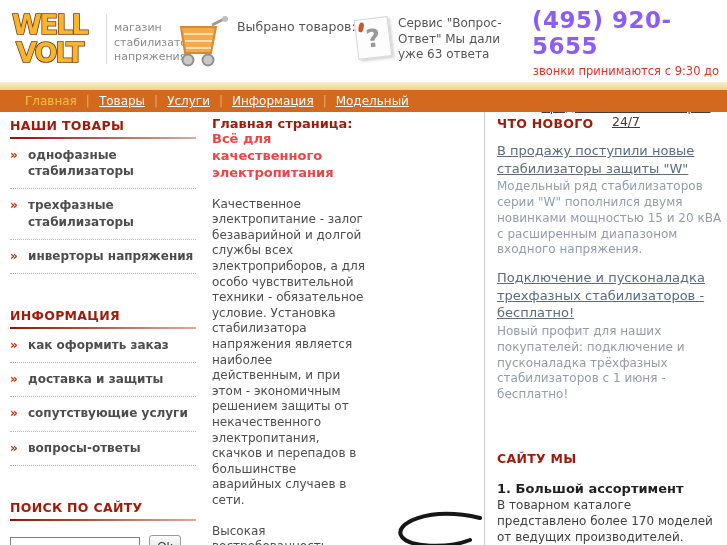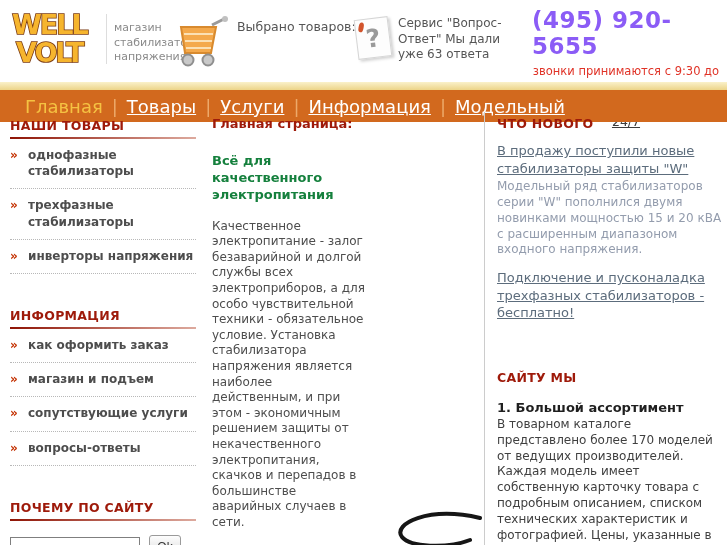--- a/index.html
+++ b/index.html
@@ -25,42 +25,42 @@
   .ask-link { position:absolute; left:410px; top:80px; font-size:12.5px; color:#7a1d00; cursor:pointer; }
   .phone-block { position:absolute; right:7px; top:7px; width:188px; }
   .phone-number { font-size:23px; font-weight:bold; color:#8b5cf6; letter-spacing:.5px; }
   .phone-hours { margin-top:4px; font-size:11.5px; color:#e03327; text-align:center; line-height:1.4; }
   .phone-sales { display:block; margin-top:4px; font-size:12.5px; color:#3c3c3c; text-decoration:underline;
                  text-align:center; cursor:pointer; }
 
   
   .nav { position:absolute; left:0; top:82px; width:727px; }
   .nav-stripe { height:8px; background:linear-gradient(#faf1ca,#ecd488); }
-  .nav-bar { height:32px; background:#d2691e; display:flex; align-items:center; padding-left:25px; font-size:18px; }
+  .nav-bar { height:22px; background:#d2691e; display:flex; align-items:center; padding-left:25px; font-size:12px; }
   .nav-item { color:#fff; text-decoration:underline; cursor:pointer; }
   .nav-item.active { color:#f5c242; text-decoration:none; }
   .nav-sep { color:#eib; color:#eda96a; margin:0 9px; }
 
   
   .sidebar { position:absolute; left:10px; top:118px; width:186px; }
   .side-title { font-size:12.5px; font-weight:bold; color:#9e1a0a; letter-spacing:.3px; }
   .redline { height:2px; margin-top:4px; background:linear-gradient(to right,#8f1405,#ddaa9e); }
   .side-list { list-style:none; }
   .side-item { position:relative; padding:8px 0 9px 18px; font-size:12px; font-weight:bold; color:#4d4d4d;
                line-height:1.35; border-bottom:1px dotted #b8b8b8; cursor:pointer; }
   .side-item .bullet { position:absolute; left:0; top:8px; color:#c33000; font-weight:bold; }
   .side-section { margin-bottom:34px; }
   .search-row { display:flex; align-items:center; margin-top:14px; }
   .search-input { width:130px; height:19px; border:1px solid #7f7f7f; font-size:12px; padding:0 3px; }
   .search-btn { width:32px; height:24px; margin-left:9px; font-size:12px; color:#333;
                 background:linear-gradient(#fdfdfd,#d8d8d8); border:1px solid #9a9a9a; border-radius:3px; cursor:pointer; }
 
   .middle { position:absolute; left:212px; top:116px; width:262px; }
   .page-title { font-size:13px; font-weight:bold; color:#9e1a0a; }
-  .mid-heading { width:150px; margin-top:22px; font-size:13px; font-weight:bold; color:#15803d; line-height:1.3; }
+  .mid-heading { width:150px; margin-top:0; font-size:13px; font-weight:bold; color:#ef4444; line-height:1.3; }
   .mid-p { width:153px; margin-top:15px; font-size:12px; color:#4d4d4d; line-height:1.3; }
   .cable { position:absolute; left:178px; top:394px; }
 
   .vline { position:absolute; left:484px; top:112px; width:1px; height:433px; background:#ccc; }
 
   .rightcol { position:absolute; left:497px; top:116px; width:226px; }
   .news-link { display:block; margin-top:11px; font-size:13px; color:#5c6c7c; text-decoration:underline;
                line-height:1.35; cursor:pointer; }
   .news-text { margin-top:2px; font-size:12px; color:#939cad; line-height:1.32; }
   .why-title { margin-top:48px; }
@@ -153,35 +153,35 @@
     <div class="side-section">
       <div class="side-title">ИНФОРМАЦИЯ</div>
       <div class="redline"></div>
       <ul class="side-list">
         <li class="side-item">
           <span class="bullet">»</span>
           <span>как оформить заказ</span>
         </li>
         <li class="side-item">
           <span class="bullet">»</span>
-          <span>магазин и подъем</span>
+          <span>доставка и защиты</span>
         </li>
         <li class="side-item">
           <span class="bullet">»</span>
           <span>сопутствующие услуги</span>
         </li>
         <li class="side-item">
           <span class="bullet">»</span>
           <span>вопросы-ответы</span>
         </li>
       </ul>
     </div>
 
     <div class="side-section">
-      <div class="side-title">ПОЧЕМУ ПО САЙТУ</div>
+      <div class="side-title">ПОИСК ПО САЙТУ</div>
       <div class="redline"></div>
       <div class="search-row">
         <input class="search-input" type="text" value="" style="">
         <button class="search-btn">Ok</button>
       </div>
 
     </div>
   </aside>
 
   <section class="middle">
@@ -196,20 +196,21 @@
 
   <div class="vline"></div>
 
   <section class="rightcol">
     <div class="side-title">ЧТО НОВОГО</div>
 
     <a class="news-link">В продажу поступили новые стабилизаторы защиты "W"</a>
     <p class="news-text">Модельный ряд стабилизаторов серии "W" пополнился двумя новинками мощностью 15 и 20 кВА с расширенным диапазоном входного напряжения.</p>
 
     <a class="news-link">Подключение и пусконаладка трехфазных стабилизаторов - бесплатно!</a>
+    <p class="news-text">Новый профит для наших покупателей: подключение и пусконаладка трёхфазных стабилизаторов с 1 июня - бесплатно!</p>
 
     <div class="side-title why-title">САЙТУ МЫ</div>
 
     <div class="why-h">1. Большой ассортимент</div>
     <p class="why-t">В товарном каталоге представлено более 170 моделей от ведущих производителей. Каждая модель имеет собственную карточку товара с подробным описанием, списком технических характеристик и фотографией. Цены, указанные в каталоге - всегда актуальные.</p>
 
   </section>
 
 </div>
 

